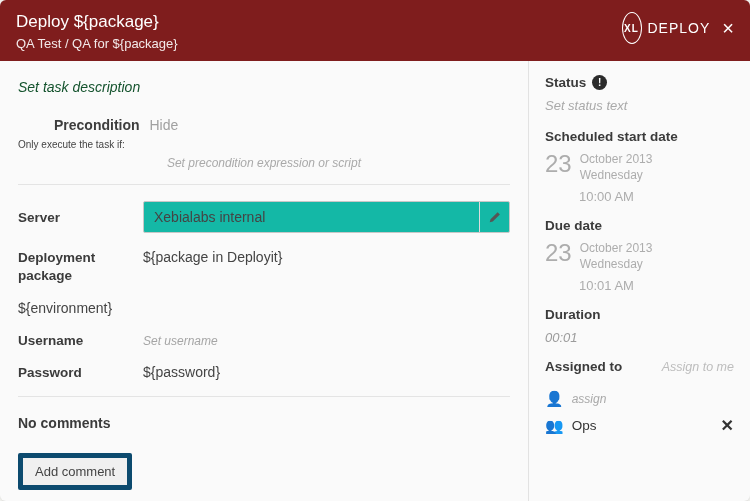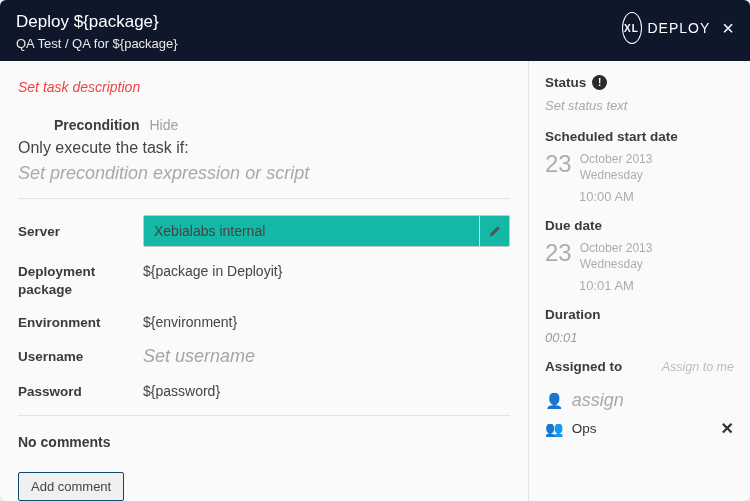--- a/index.html
+++ b/index.html
@@ -1,42 +1,42 @@
 <!DOCTYPE html>
 <html><head>
 <meta charset="utf-8">
 <style>
   * { box-sizing: border-box; margin: 0; padding: 0; }
   html, body { width: 750px; height: 501px; font-family: -apple-system, "Helvetica Neue", Arial, sans-serif; overflow: hidden; background: #f1f1ee; }
   .modal { width: 750px; height: 501px; background: #fafafa; border-radius: 6px; overflow: hidden; display: flex; flex-direction: column; box-shadow: 0 1px 2px rgba(0,0,0,0.08); }
-  .hdr { background: #0f172a; color: #fff; padding: 12px 16px 10px 16px; display: flex; align-items: flex-start; justify-content: space-between; }
+  .hdr { background: #7f1d1d; color: #fff; padding: 12px 16px 10px 16px; display: flex; align-items: flex-start; justify-content: space-between; }
   .hdr-left .title { font-size: 17px; font-weight: 400; }
   .hdr-left .crumb { font-size: 13px; color: rgba(255,255,255,0.9); margin-top: 4px; }
   .hdr-right { display: flex; align-items: center; gap: 12px; }
   .logo { display: flex; align-items: center; gap: 6px; font-size: 14px; letter-spacing: 1px; font-weight: 300; }
   .logo-circ { width: 20px; height: 32px; border: 1.5px solid #fff; border-radius: 50%; display: flex; align-items: center; justify-content: center; font-size: 10px; font-weight: 600; }
   .close { font-size: 20px; font-weight: 300; cursor: pointer; line-height: 1; }
   .body { flex: 1; display: flex; overflow: hidden; }
   .main { flex: 1; padding: 18px 18px 12px 18px; overflow: hidden; position: relative; }
   .side { width: 222px; border-left: 1px solid #e2e2e2; padding: 14px 16px 10px 16px; font-size: 13px; color: #444; overflow: hidden; }
-  .desc { color: #ef4444; font-style: italic; font-size: 14px; margin-bottom: 22px; }
+  .desc { color: #14532d; font-style: italic; font-size: 14px; margin-bottom: 22px; }
   .precond-row { font-size: 14px; color: #3d3d3d; font-weight: 700; margin-bottom: 6px; margin-left: 36px; }
   .hidelink { color: #a0a0a0; font-weight: 400; margin-left: 6px; cursor: pointer; }
-  .sub { font-size: 16px; color: #444; margin-bottom: 6px; }
-  .placeholder { color: #a9a9a9; font-style: italic; font-size: 18px; }
+  .sub { font-size: 10px; color: #444; margin-bottom: 6px; }
+  .placeholder { color: #a9a9a9; font-style: italic; font-size: 12px; text-align: center; }
   .divider { height: 1px; background: #e4e4e4; margin: 14px 0 16px 0; }
   .frow { display: flex; align-items: center; margin-bottom: 16px; font-size: 14px; }
   .flabel { width: 125px; color: #3b3b3b; font-weight: 700; font-size: 13.5px; }
   .fval { flex: 1; color: #444; }
   .fval .placeholder { font-style: italic; color: #a5a5a5; }
   .input-wrap { flex: 1; display: flex; align-items: stretch; border: 1px solid #c7c7c7; background: #14b8a6; border-radius: 2px; height: 32px; }
   .input-wrap input { flex: 1; border: none; padding: 0 10px; font-size: 14px; color: #444; outline: none; background: transparent; }
   .edit-btn { width: 30px; border-left: 1px solid #dcdcdc; display: flex; align-items: center; justify-content: center; cursor: pointer; color: #555; }
   .ncomm { font-size: 14px; font-weight: 700; color: #3b3b3b; margin-top: 18px; margin-bottom: 22px; }
-  .addc { border: 1px solid #0c4a6e; background: #f0f0f0; font-size: 13px; color: #444; padding: 6px 12px; border-radius: 2px; cursor: pointer; }
+  .addc { border: 5px solid #0c4a6e; background: #f0f0f0; font-size: 13px; color: #444; padding: 6px 12px; border-radius: 2px; cursor: pointer; }
   .side .lab { font-weight: 700; color: #3b3b3b; font-size: 13.5px; margin-bottom: 8px; display: flex; align-items: center; gap: 6px; }
   .warn-ic { width: 15px; height: 15px; border-radius: 50%; background: #2b2b2b; color: #fff; display: inline-flex; align-items: center; justify-content: center; font-size: 10px; font-weight: 700; }
   .side .ph { color: #a9a9a9; font-style: italic; font-size: 13px; margin-bottom: 16px; }
   .date-block { display: flex; align-items: flex-start; gap: 8px; margin-bottom: 6px; }
   .bigdate { font-size: 24px; color: #adadad; font-weight: 400; line-height: 1; }
   .datemeta { font-size: 12px; color: #adadad; line-height: 1.3; }
   .timeline { color: #adadad; font-size: 13px; margin: 4px 0 14px 34px; }
   .dur-val { color: #9b9b9b; font-style: italic; font-size: 13px; margin-bottom: 14px; }
   .assign-row { display: flex; justify-content: space-between; align-items: center; margin-bottom: 16px; }
   .assign-link { color: #bdbdbd; font-style: italic; font-size: 12.5px; cursor: pointer; }
@@ -88,21 +88,20 @@
           </div>
         </div>
       </div>
 
       <div class="frow" style="align-items:flex-start">
         <div class="flabel" style="line-height:1.3">Deployment package</div>
         <div class="fval">${package in Deployit}</div>
       </div>
 
       <div class="frow">
-        <div class="flabel">Environment</div>
         <div class="fval">${environment}</div>
       </div>
 
       <div class="frow">
         <div class="flabel">Username</div>
         <div class="fval"><span class="placeholder">Set username</span></div>
       </div>
 
       <div class="frow">
         <div class="flabel">Password</div>

